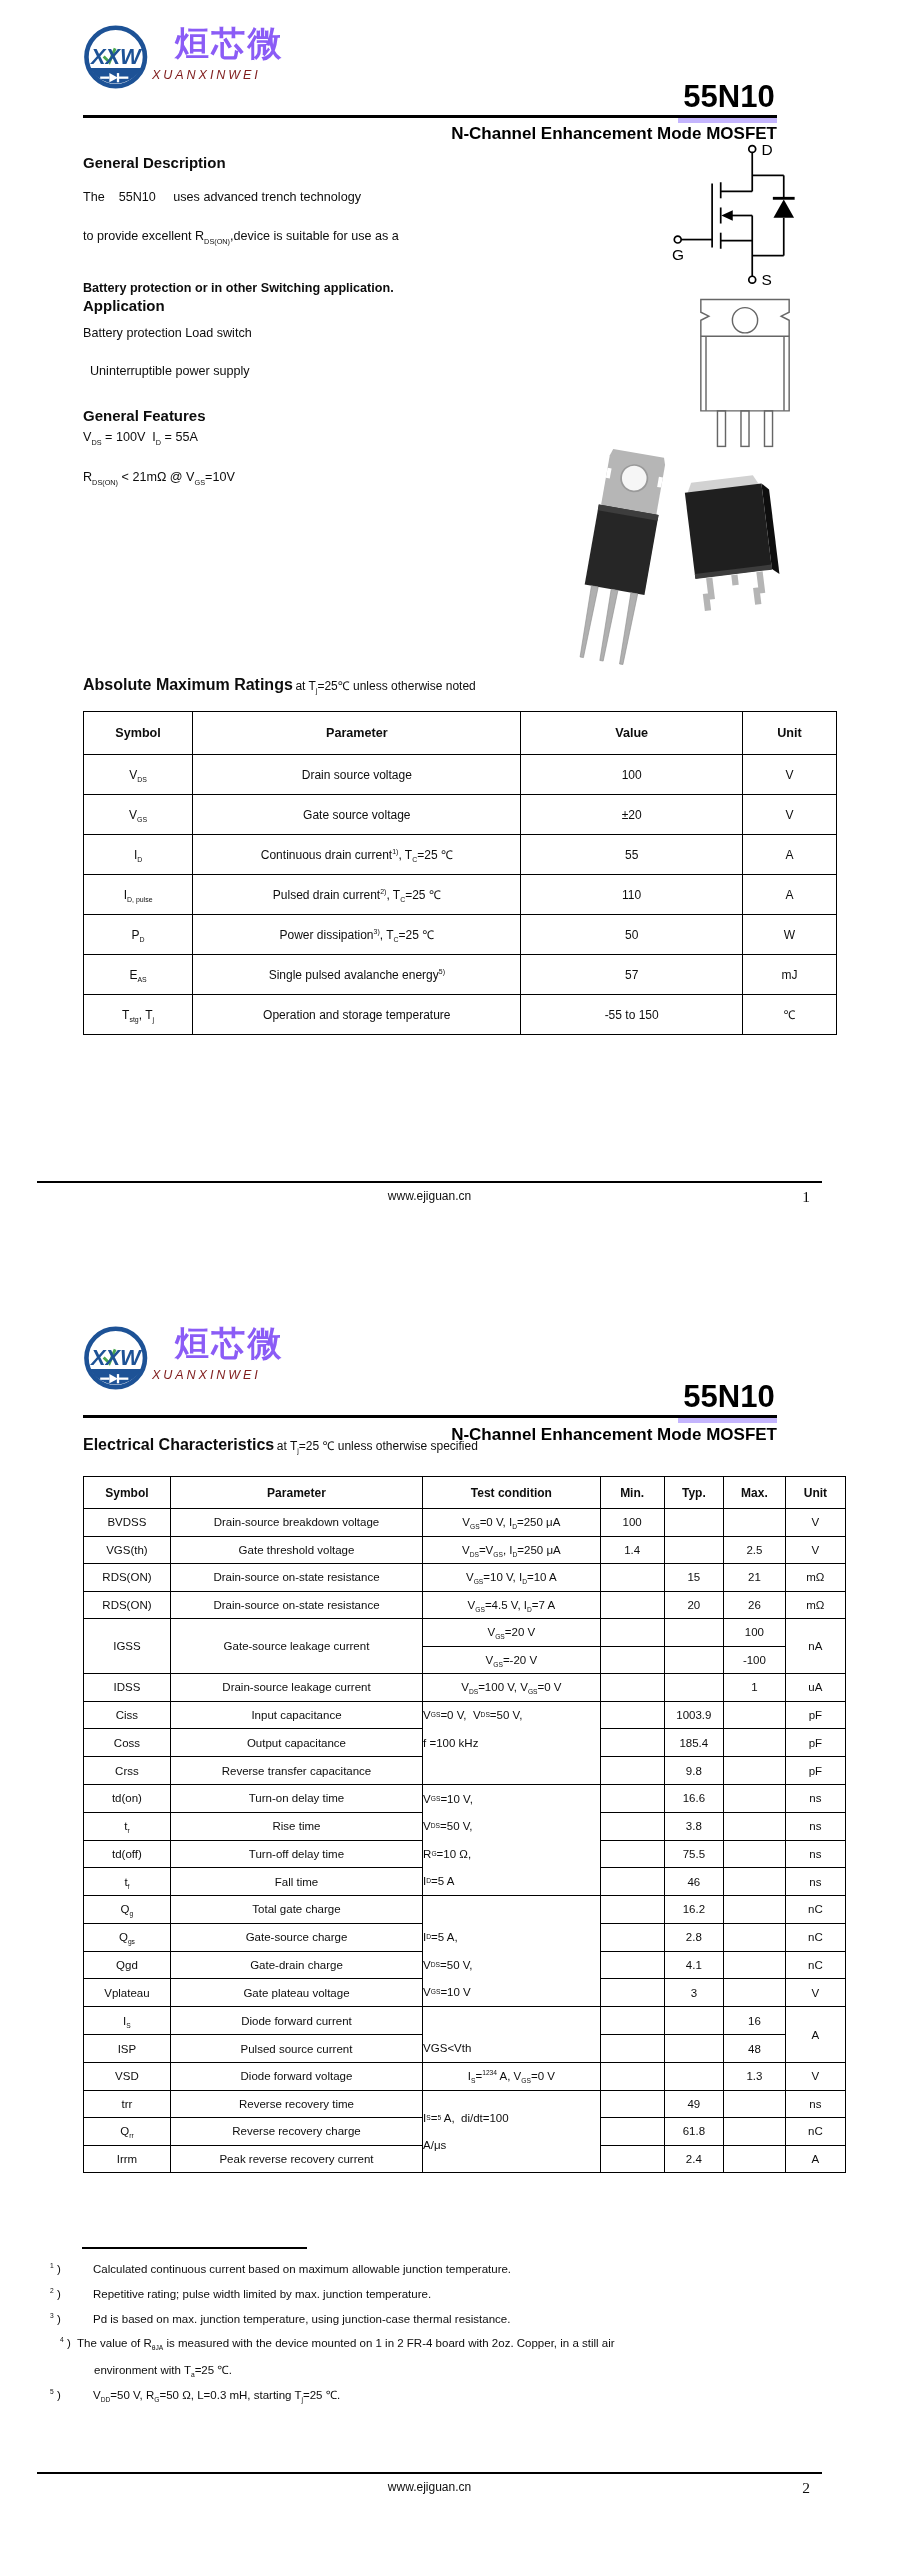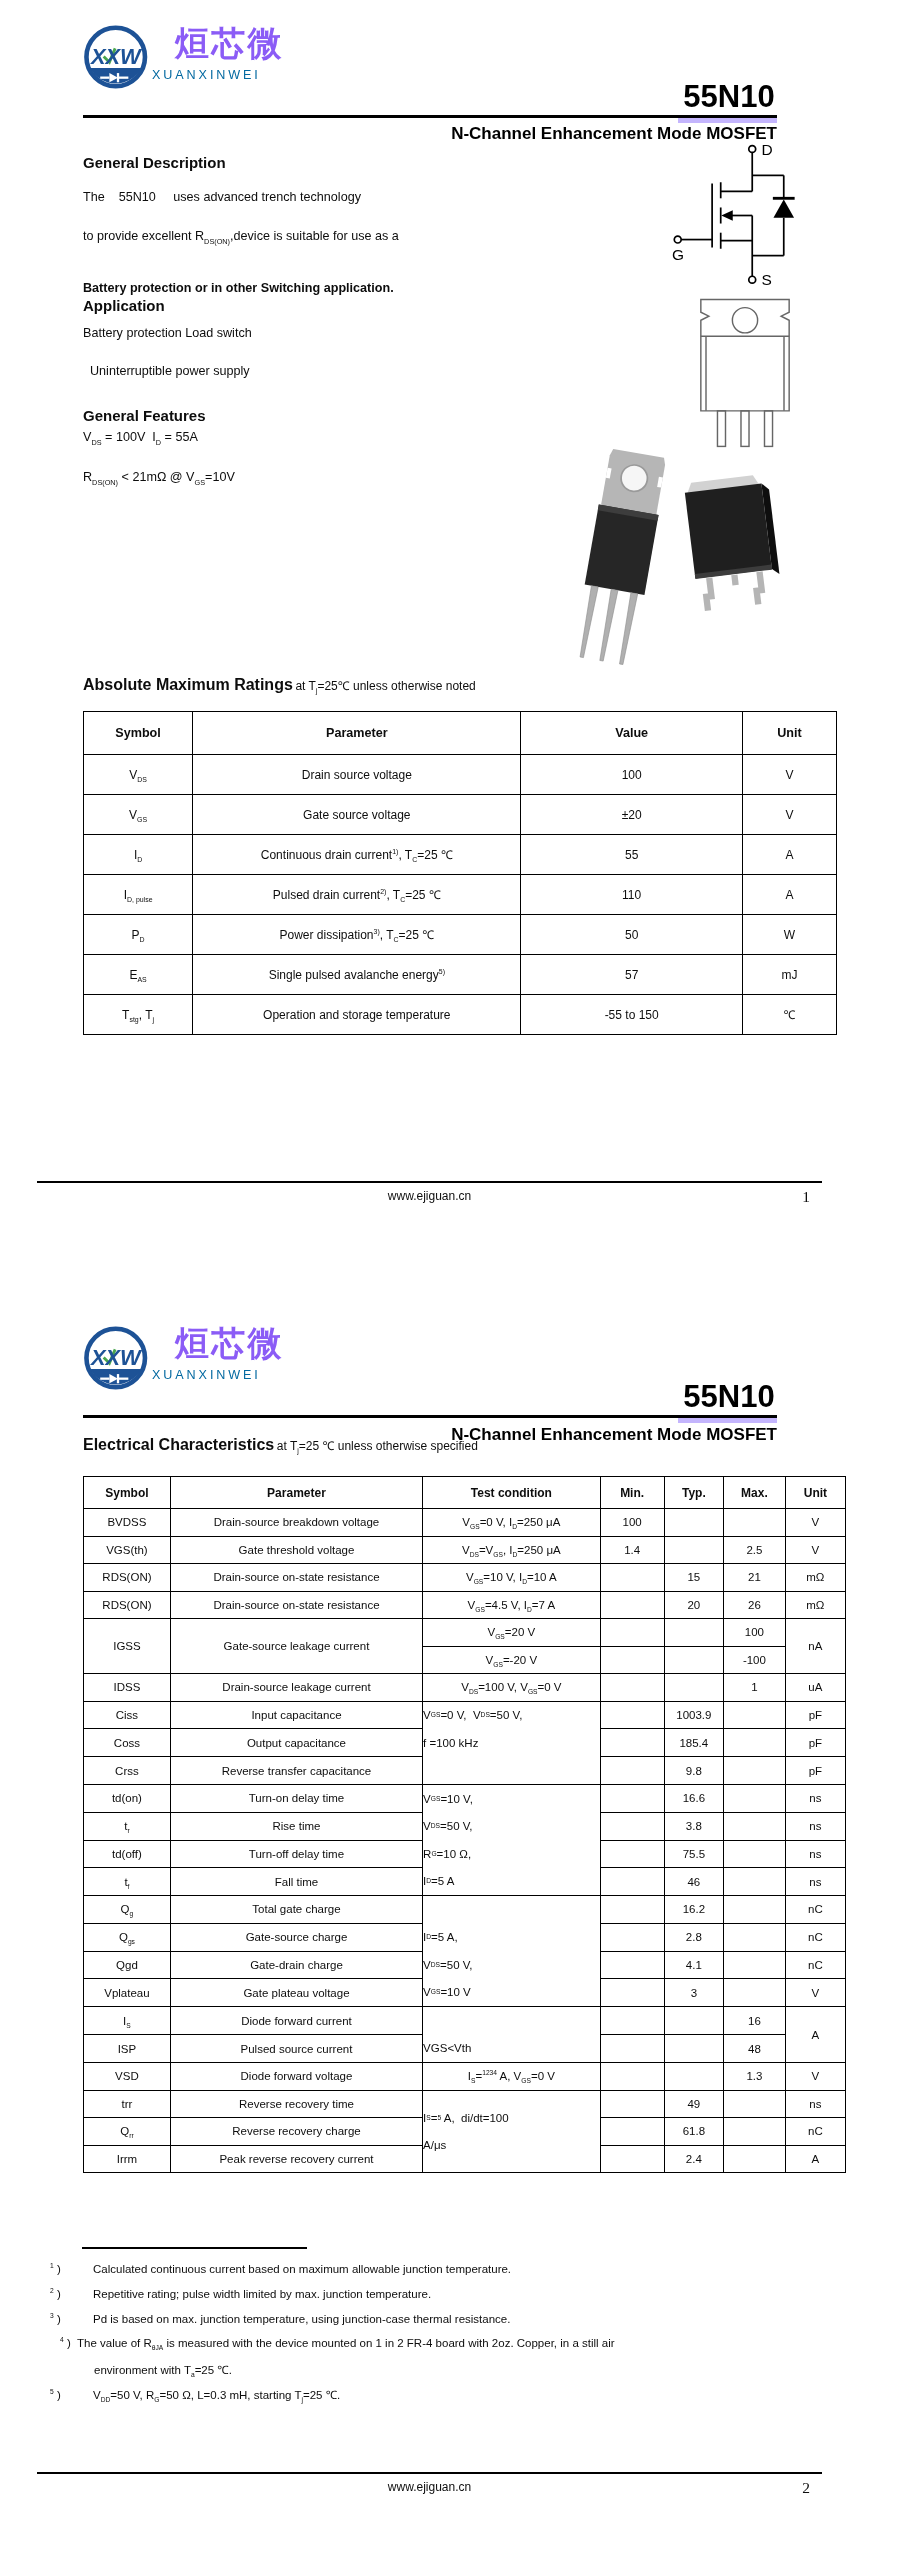--- a/index.html
+++ b/index.html
@@ -3,21 +3,21 @@
 <meta charset="utf-8">
 <style>
   html,body{margin:0;padding:0;background:#ffffff;}
   body{font-family:"Liberation Sans",sans-serif;color:#0d0d0d;}
   .page{position:relative;width:859px;height:1288px;background:#fff;overflow:hidden;}
   .abs{position:absolute;}
   .pre{white-space:pre;}
   sub{font-size:58%;line-height:0;}
   sup{font-size:58%;line-height:0;}
   .brand-cn{font-size:34px;font-weight:700;letter-spacing:2.3px;color:#8b5cf6;margin-left:24px;}
-  .brand-en{font-size:12.6px;letter-spacing:2.9px;color:#0369a1;}
+  .brand-en{font-size:12.6px;letter-spacing:2.9px;color:#7f1d1d;font-style:italic;}
   .pn{font-size:31px;font-weight:700;border-bottom:6px solid #c4b5fd;padding:0 2.3px 1.7px 5.7px;color:#000;}
   .rule{background:#000;height:3.4px;}
   .subtitle{font-size:17px;font-weight:700;color:#000;}
   .h1{font-size:15px;font-weight:700;margin-top:8px;}
   .body-line{font-size:12.6px;}
   .sec-head{font-size:16px;font-weight:700;}
   .sec-cond{font-size:12px;font-weight:400;}
   table.ds{border-collapse:collapse;table-layout:fixed;border:1.7px solid #000;background:#fff;}
   table.ds th,table.ds td{border-left:0.6px solid #000;border-right:0.6px solid #000;border-top:1.7px solid #000;border-bottom:1.7px solid #000;padding:0;text-align:center;vertical-align:middle;font-weight:400;color:#0d0d0d;overflow:hidden;}
   table.ds th{font-weight:700;}

